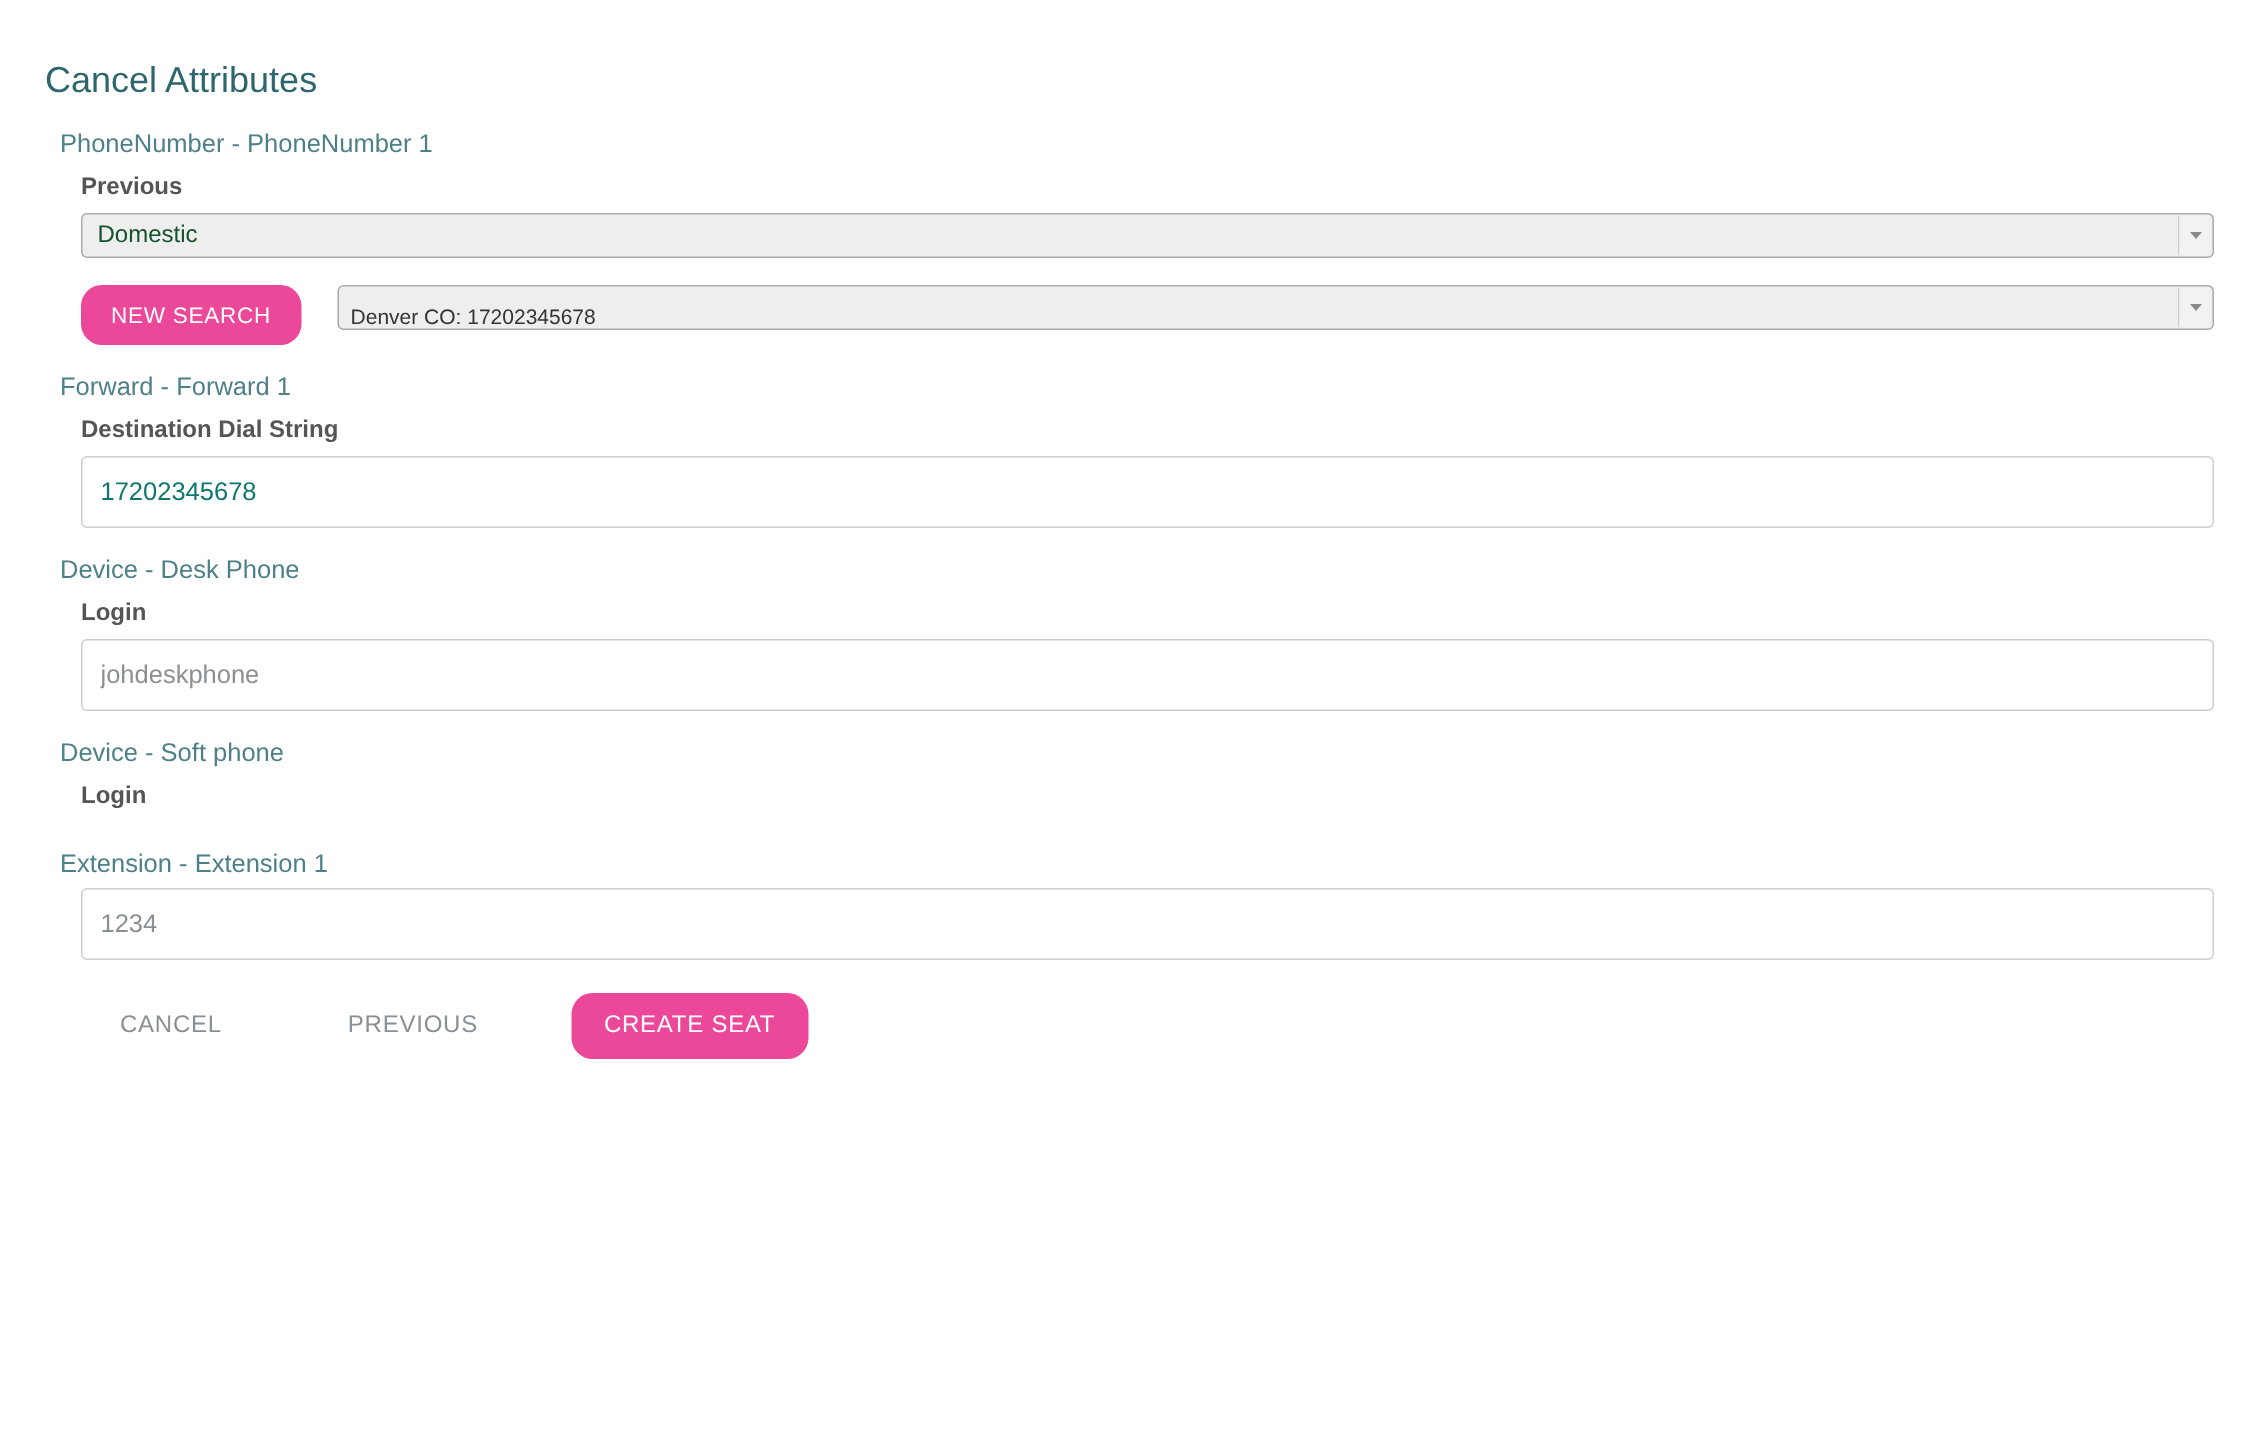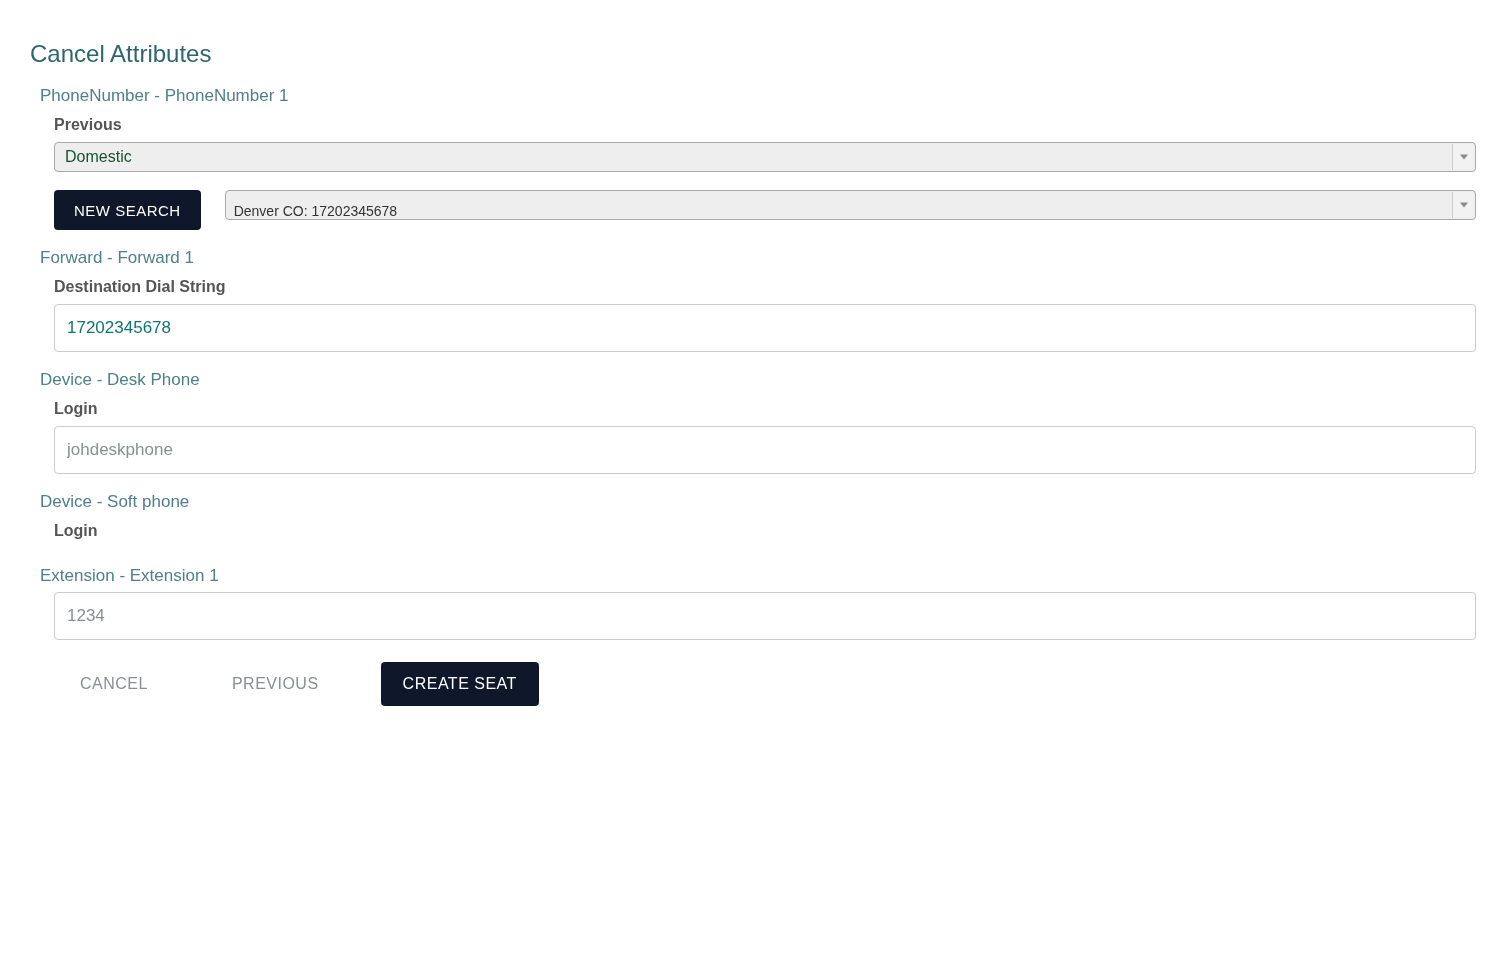--- a/index.html
+++ b/index.html
@@ -95,21 +95,21 @@
     font-size: 15px;
     letter-spacing: 0.5px;
     border-radius: 4px;
     height: 40px;
     padding: 0 20px;
     border: none;
     cursor: pointer;
     font-family: inherit;
     text-transform: uppercase;
   }
-  .btn-primary { background: #0f172a; color: #fff; }
+  .btn-primary { background: #ec4899; color: #fff; border-radius: 14px; }
   .btn-ghost {
     background: transparent;
     color: #8a8f93;
     font-weight: 400;
   }
 
   .phone-select-wrap { flex: 1; }
   .phone-select {
     height: 30px;
     border: 1px solid #aaa;

